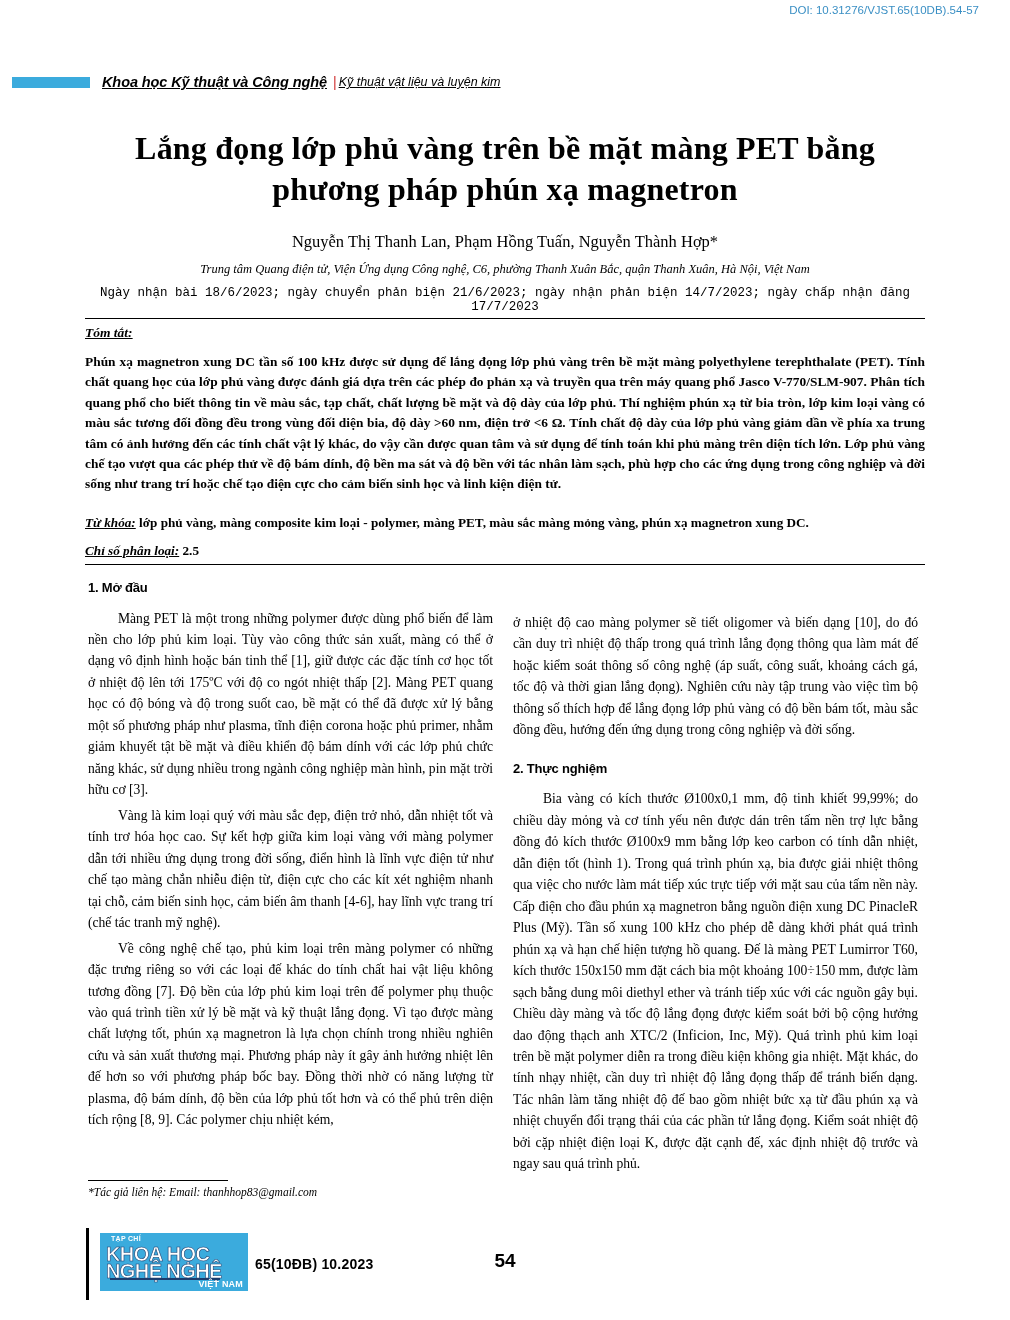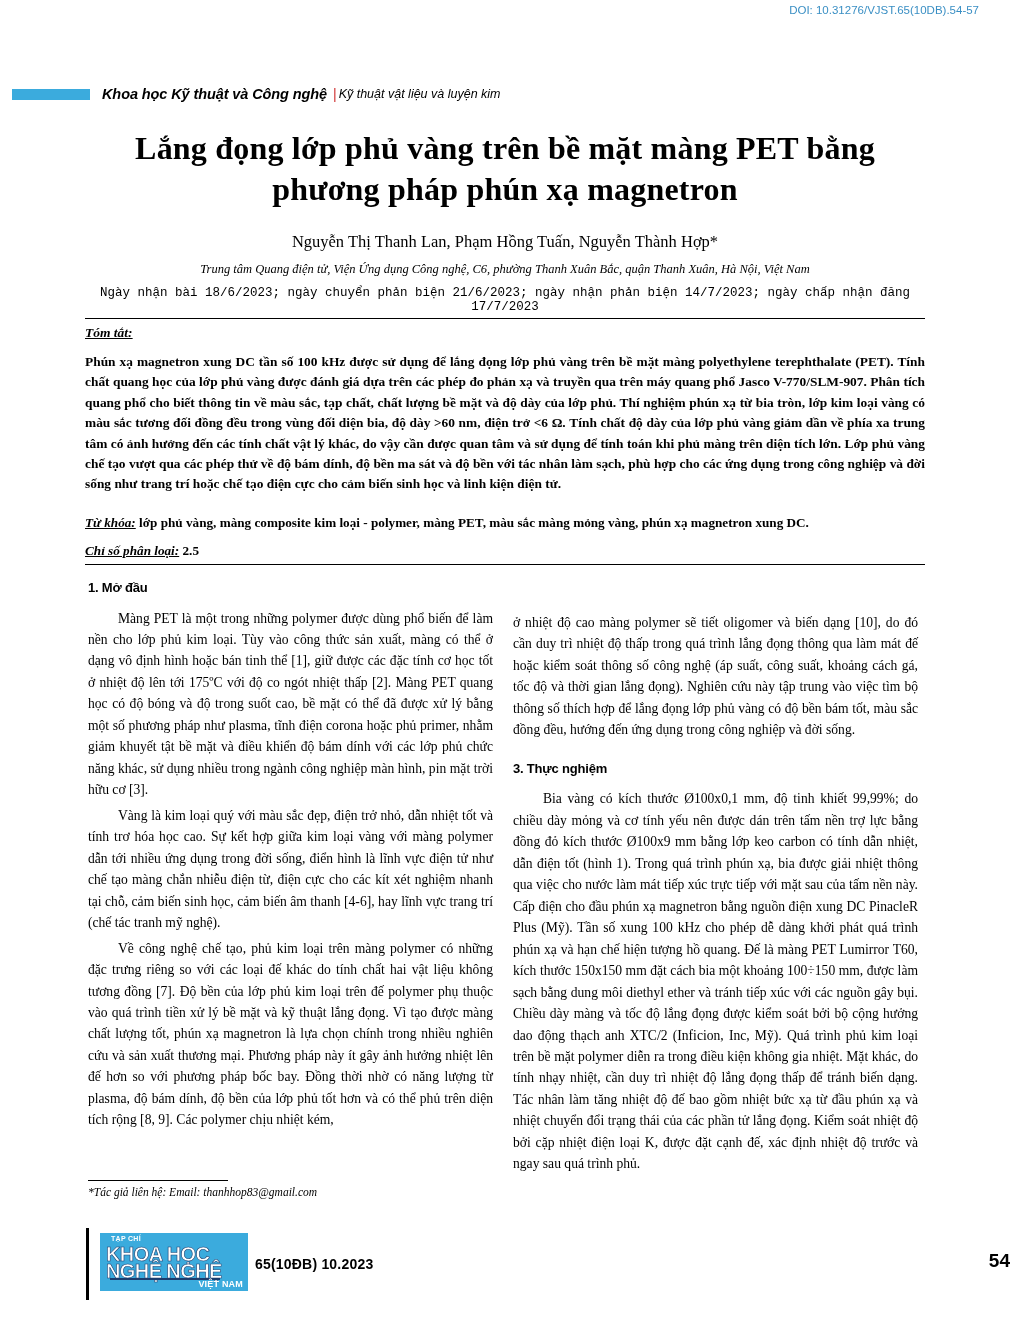--- a/index.html
+++ b/index.html
@@ -17,25 +17,26 @@
     height: 1320px;
     background: #ffffff;
     overflow: hidden;
     box-sizing: border-box;
   }
 
   
   .header {
     position: absolute;
     left: 0;
-    top: 80px;
+    top: 68px;
     width: 1010px;
     height: 28px;
     display: flex;
     align-items: center;
+    text-decoration: underline;
   }
   .header-rule {
     width: 78px;
     height: 11px;
     background: #3babdd;
     margin-left: 12px;
     margin-right: 12px;
     flex: 0 0 auto;
   }
   .header-journal {
@@ -275,21 +276,21 @@
     font-family: "Liberation Sans", sans-serif;
     font-weight: bold;
     font-size: 14px;
     letter-spacing: 0.2px;
   }
   .pagenum {
     position: absolute;
     left: 0;
     top: 1250px;
     width: 1010px;
-    text-align: right;
+    text-align: center;
     font-family: "Liberation Sans", sans-serif;
     font-weight: bold;
     font-size: 19px;
   }
 </style>
 </head>
 <body>
 
 <div class="page">
 
@@ -322,21 +323,21 @@
 
   <div class="col col-left">
     <div class="sec-head">1. Mở đầu</div>
     <p>Màng PET là một trong những polymer được dùng phổ biến để làm nền cho lớp phủ kim loại. Tùy vào công thức sản xuất, màng có thể ở dạng vô định hình hoặc bán tinh thể [1], giữ được các đặc tính cơ học tốt ở nhiệt độ lên tới 175ºC với độ co ngót nhiệt thấp [2]. Màng PET quang học có độ bóng và độ trong suốt cao, bề mặt có thể đã được xử lý bằng một số phương pháp như plasma, tĩnh điện corona hoặc phủ primer, nhằm giảm khuyết tật bề mặt và điều khiển độ bám dính với các lớp phủ chức năng khác, sử dụng nhiều trong ngành công nghiệp màn hình, pin mặt trời hữu cơ [3].</p>
     <p>Vàng là kim loại quý với màu sắc đẹp, điện trở nhỏ, dẫn nhiệt tốt và tính trơ hóa học cao. Sự kết hợp giữa kim loại vàng với màng polymer dẫn tới nhiều ứng dụng trong đời sống, điển hình là lĩnh vực điện tử như chế tạo màng chắn nhiễu điện từ, điện cực cho các kít xét nghiệm nhanh tại chỗ, cảm biến sinh học, cảm biến âm thanh [4-6], hay lĩnh vực trang trí (chế tác tranh mỹ nghệ).</p>
     <p>Về công nghệ chế tạo, phủ kim loại trên màng polymer có những đặc trưng riêng so với các loại đế khác do tính chất hai vật liệu không tương đồng [7]. Độ bền của lớp phủ kim loại trên đế polymer phụ thuộc vào quá trình tiền xử lý bề mặt và kỹ thuật lắng đọng. Vì tạo được màng chất lượng tốt, phún xạ magnetron là lựa chọn chính trong nhiều nghiên cứu và sản xuất thương mại. Phương pháp này ít gây ảnh hưởng nhiệt lên đế hơn so với phương pháp bốc bay. Đồng thời nhờ có năng lượng từ plasma, độ bám dính, độ bền của lớp phủ tốt hơn và có thể phủ trên diện tích rộng [8, 9]. Các polymer chịu nhiệt kém,</p>
   </div>
 
   <div class="col col-right">
     <p style="text-indent:0">ở nhiệt độ cao màng polymer sẽ tiết oligomer và biến dạng [10], do đó cần duy trì nhiệt độ thấp trong quá trình lắng đọng thông qua làm mát đế hoặc kiểm soát thông số công nghệ (áp suất, công suất, khoảng cách gá, tốc độ và thời gian lắng đọng). Nghiên cứu này tập trung vào việc tìm bộ thông số thích hợp để lắng đọng lớp phủ vàng có độ bền bám tốt, màu sắc đồng đều, hướng đến ứng dụng trong công nghiệp và đời sống.</p>
-    <div class="sec-head spaced">3. Thực nghiệm</div>
+    <div class="sec-head spaced">2. Thực nghiệm</div>
     <p>Bia vàng có kích thước Ø100x0,1 mm, độ tinh khiết 99,99%; do chiều dày mỏng và cơ tính yếu nên được dán trên tấm nền trợ lực bằng đồng đỏ kích thước Ø100x9 mm bằng lớp keo carbon có tính dẫn nhiệt, dẫn điện tốt (hình 1). Trong quá trình phún xạ, bia được giải nhiệt thông qua việc cho nước làm mát tiếp xúc trực tiếp với mặt sau của tấm nền này. Cấp điện cho đầu phún xạ magnetron bằng nguồn điện xung DC PinacleR Plus (Mỹ). Tần số xung 100 kHz cho phép dễ dàng khởi phát quá trình phún xạ và hạn chế hiện tượng hồ quang. Đế là màng PET Lumirror T60, kích thước 150x150 mm đặt cách bia một khoảng 100÷150 mm, được làm sạch bằng dung môi diethyl ether và tránh tiếp xúc với các nguồn gây bụi. Chiều dày màng và tốc độ lắng đọng được kiểm soát bởi bộ cộng hưởng dao động thạch anh XTC/2 (Inficion, Inc, Mỹ). Quá trình phủ kim loại trên bề mặt polymer diễn ra trong điều kiện không gia nhiệt. Mặt khác, do tính nhạy nhiệt, cần duy trì nhiệt độ lắng đọng thấp để tránh biến dạng. Tác nhân làm tăng nhiệt độ đế bao gồm nhiệt bức xạ từ đầu phún xạ và nhiệt chuyển đổi trạng thái của các phần tử lắng đọng. Kiểm soát nhiệt độ bởi cặp nhiệt điện loại K, được đặt cạnh đế, xác định nhiệt độ trước và ngay sau quá trình phủ.</p>
   </div>
 
   <div class="footnote-wrap">
     <div class="footnote-rule"></div>
     <div class="footnote">*Tác giả liên hệ: Email: thanhhop83@gmail.com</div>
   </div>
 
   <div class="foot-left-bar"></div>
   <div class="logo">

